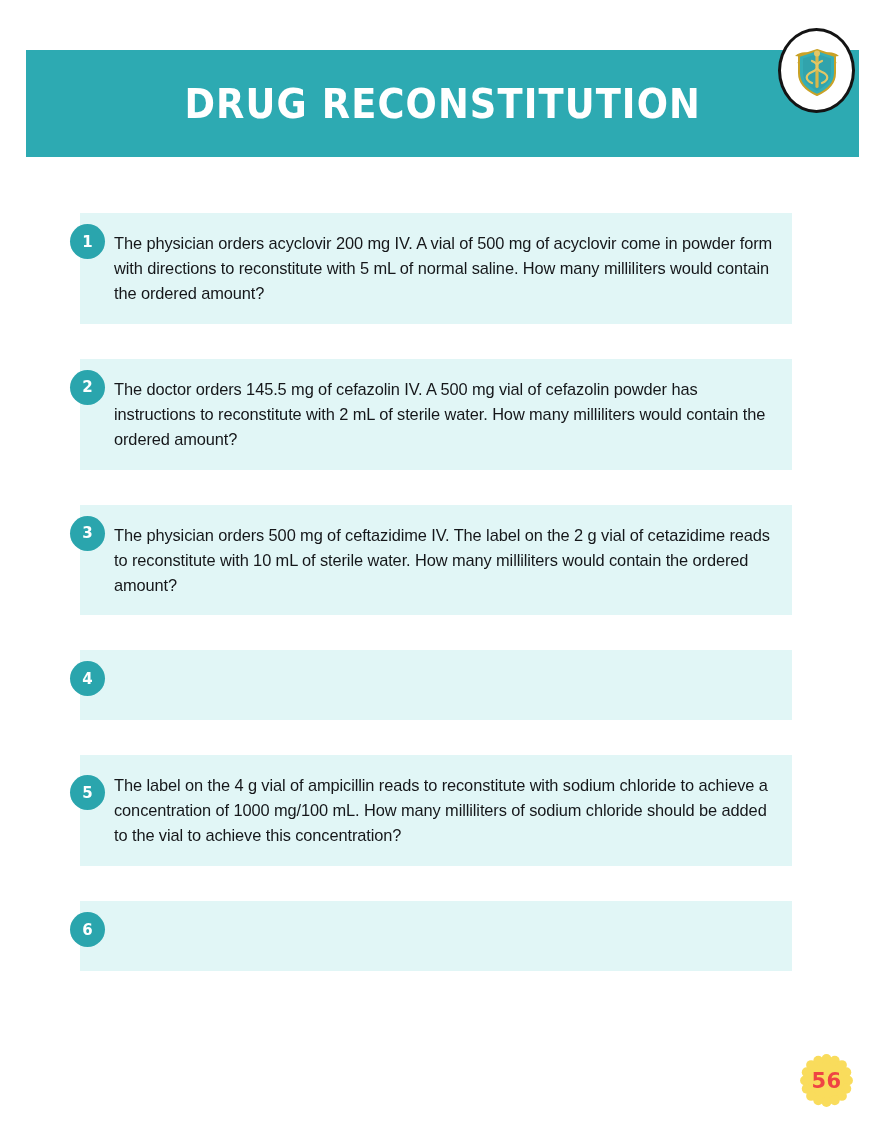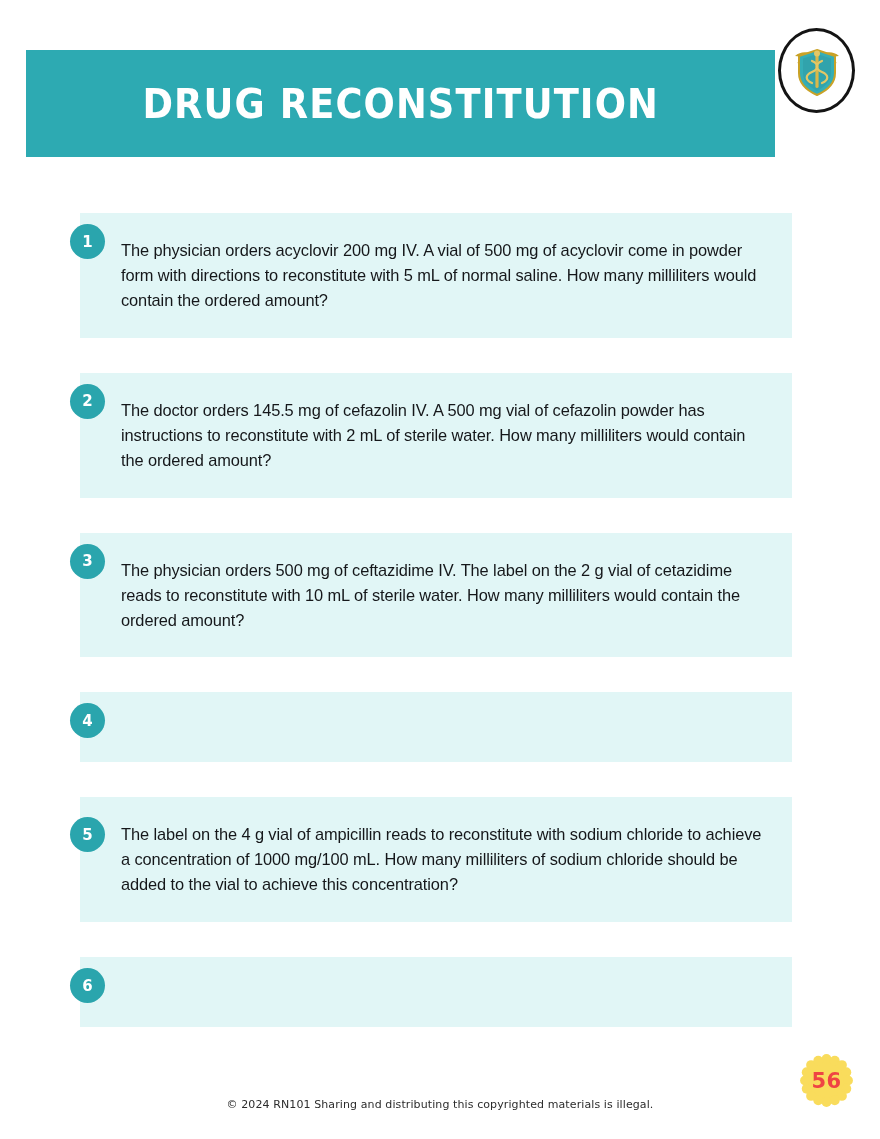--- a/index.html
+++ b/index.html
@@ -19,21 +19,21 @@
     position: absolute;
     inset: 0;
     background: #ffffff;
   }
 
   
   .header-bar {
     position: absolute;
     left: 26px;
     top: 50px;
-    width: 749px;
+    width: 833px;
     height: 107px;
     background: #2DAAB2;
     display: flex;
     align-items: center;
     justify-content: center;
   }
   .header-title {
     font-family: "DejaVu Sans", sans-serif;
     color: #ffffff;
     font-size: 40px;
@@ -98,21 +98,21 @@
     box-sizing: border-box;
     z-index: 2;
   }
   .q-num.pos-top    { top: 11px; }
   .q-num.pos-upper  { top: 20px; }
   .q-text {
     font-family: "Liberation Sans", sans-serif;
     font-size: 16.4px;
     line-height: 1.52;
     color: #15171A;
-    margin: 7px;
+    margin: 0;
     letter-spacing: -0.1px;
   }
 
   
   .footer {
     position: absolute;
     left: 0;
     top: 1098px;
     width: 880px;
     text-align: center;
@@ -227,15 +227,14 @@
         <circle cx="14" cy="65" r="9"></circle>
         <circle cx="11" cy="50" r="9"></circle>
         <circle cx="14" cy="35" r="9"></circle>
         <circle cx="22" cy="22" r="9"></circle>
         <circle cx="35" cy="14" r="9"></circle>
       </g>
     </svg>
     <span class="num">56</span>
   </div>
 
-  <div class="footer">© 2024 RN101 Sharing and distributing this copyrighted materials is illegal.</div>
 
 </div>
 
 </body></html>

